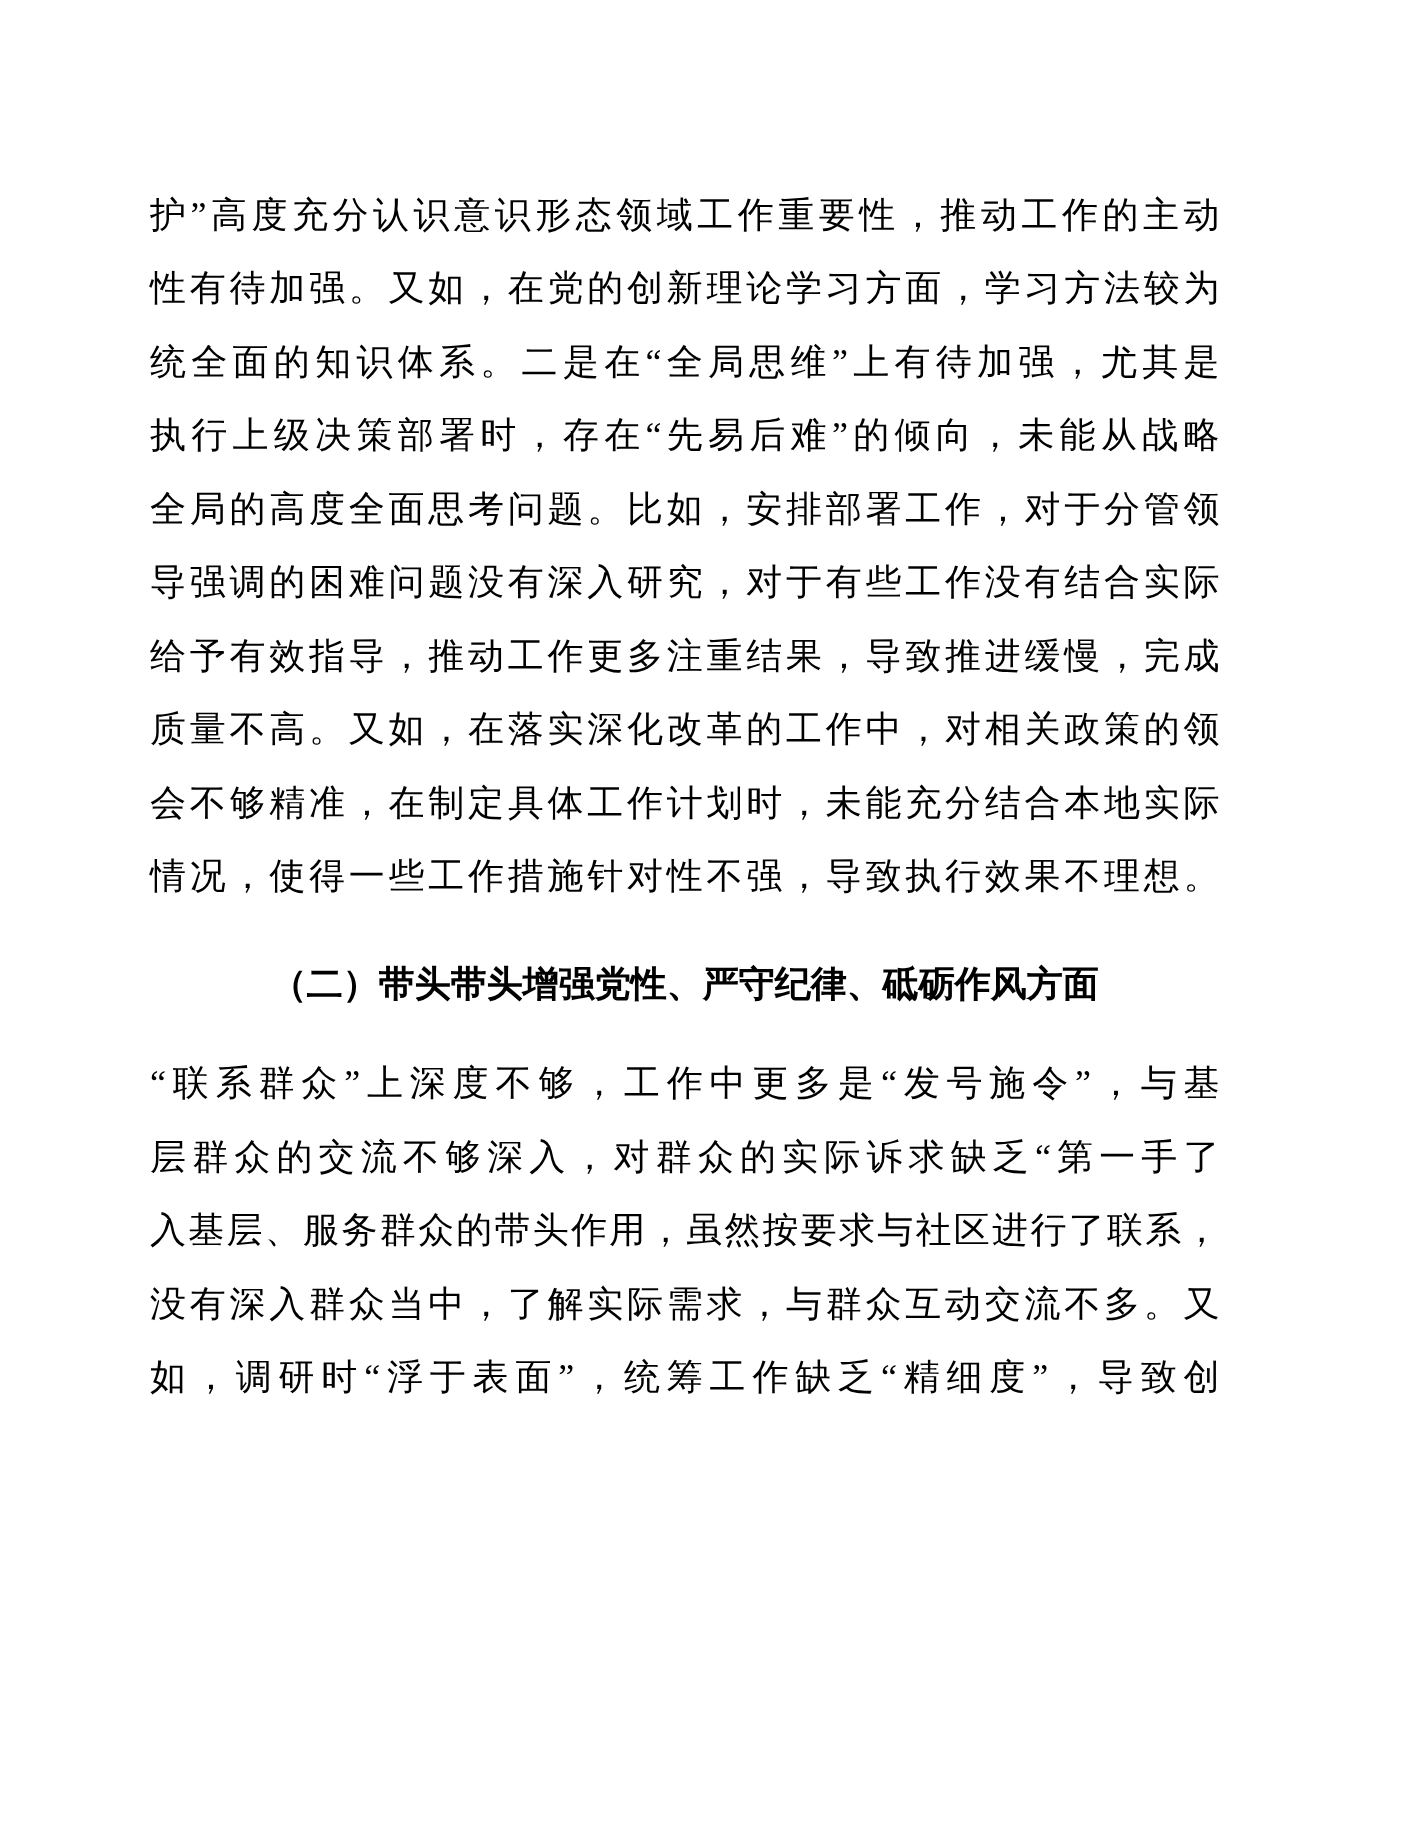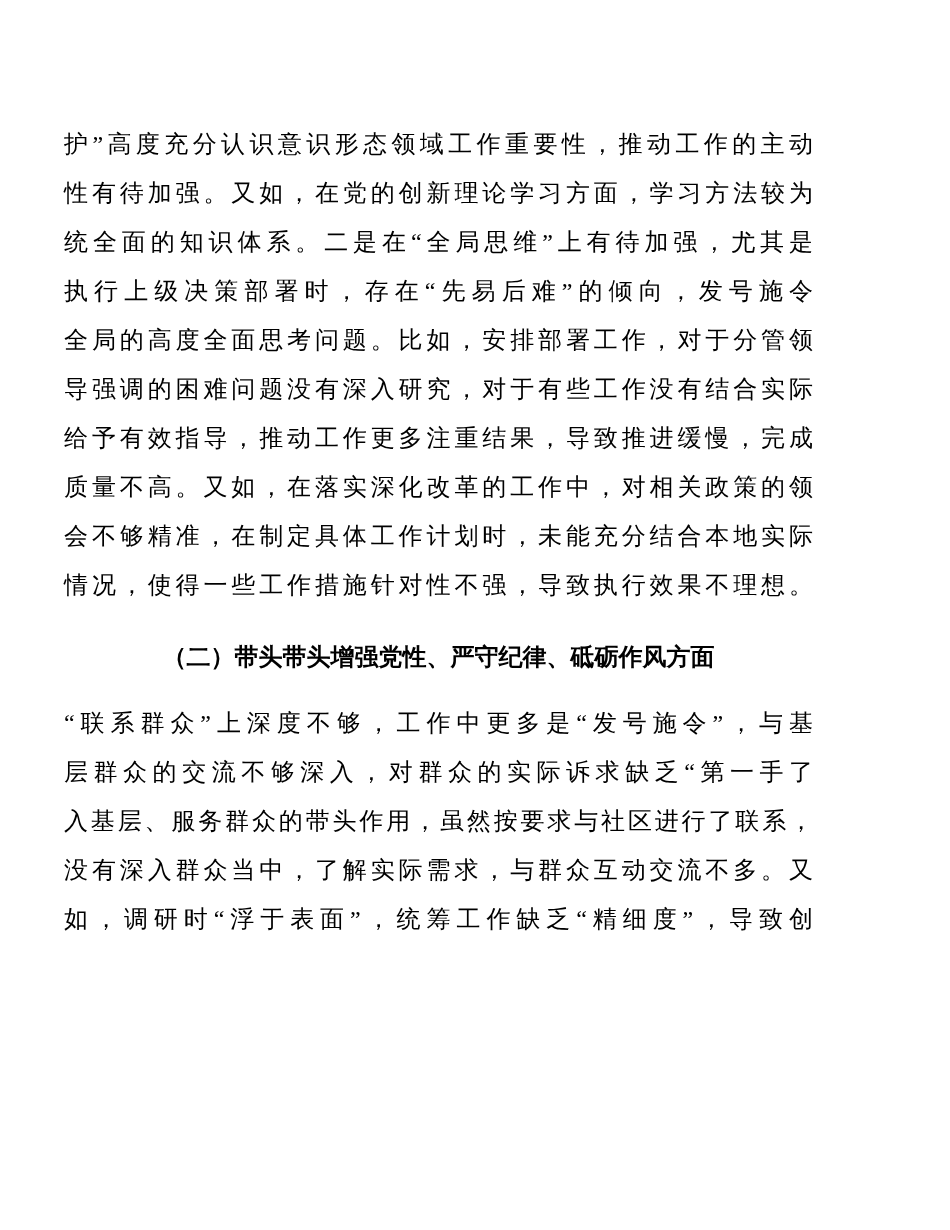--- a/index.html
+++ b/index.html
@@ -10,21 +10,21 @@
   .page {
     position: relative;
     width: 950px;
     height: 1230px;
     margin: 0 auto;
     background: #ffffff;
     overflow: hidden;
     color: #000000;
   }
   .textblock {
-    padding: 120px 137px 0 64px;
+    padding: 120px 137px 0 100px;
   }
   .line {
     font-family: "Liberation Serif", "DejaVu Serif", serif;
     font-size: 24px;
     line-height: 49px;
     height: 49px;
     color: #000000;
     text-align: justify;
     text-align-last: justify;
     white-space: nowrap;
@@ -48,21 +48,21 @@
 </head>
 <body>
 
 <div class="page">
   <div class="textblock">
 
     <div>
       <div class="line">护”高度充分认识意识形态领域工作重要性，推动工作的主动</div>
       <div class="line">性有待加强。又如，在党的创新理论学习方面，学习方法较为</div>
       <div class="line">统全面的知识体系。二是在“全局思维”上有待加强，尤其是</div>
-      <div class="line">执行上级决策部署时，存在“先易后难”的倾向，发号施令</div>
+      <div class="line">执行上级决策部署时，存在“先易后难”的倾向，未能从战略</div>
       <div class="line">全局的高度全面思考问题。比如，安排部署工作，对于分管领</div>
       <div class="line">导强调的困难问题没有深入研究，对于有些工作没有结合实际</div>
       <div class="line">给予有效指导，推动工作更多注重结果，导致推进缓慢，完成</div>
       <div class="line">质量不高。又如，在落实深化改革的工作中，对相关政策的领</div>
       <div class="line">会不够精准，在制定具体工作计划时，未能充分结合本地实际</div>
       <div class="line">情况，使得一些工作措施针对性不强，导致执行效果不理想。</div>
     </div>
 
     <div class="heading">（二）带头带头增强党性、严守纪律、砥砺作风方面</div>
 

